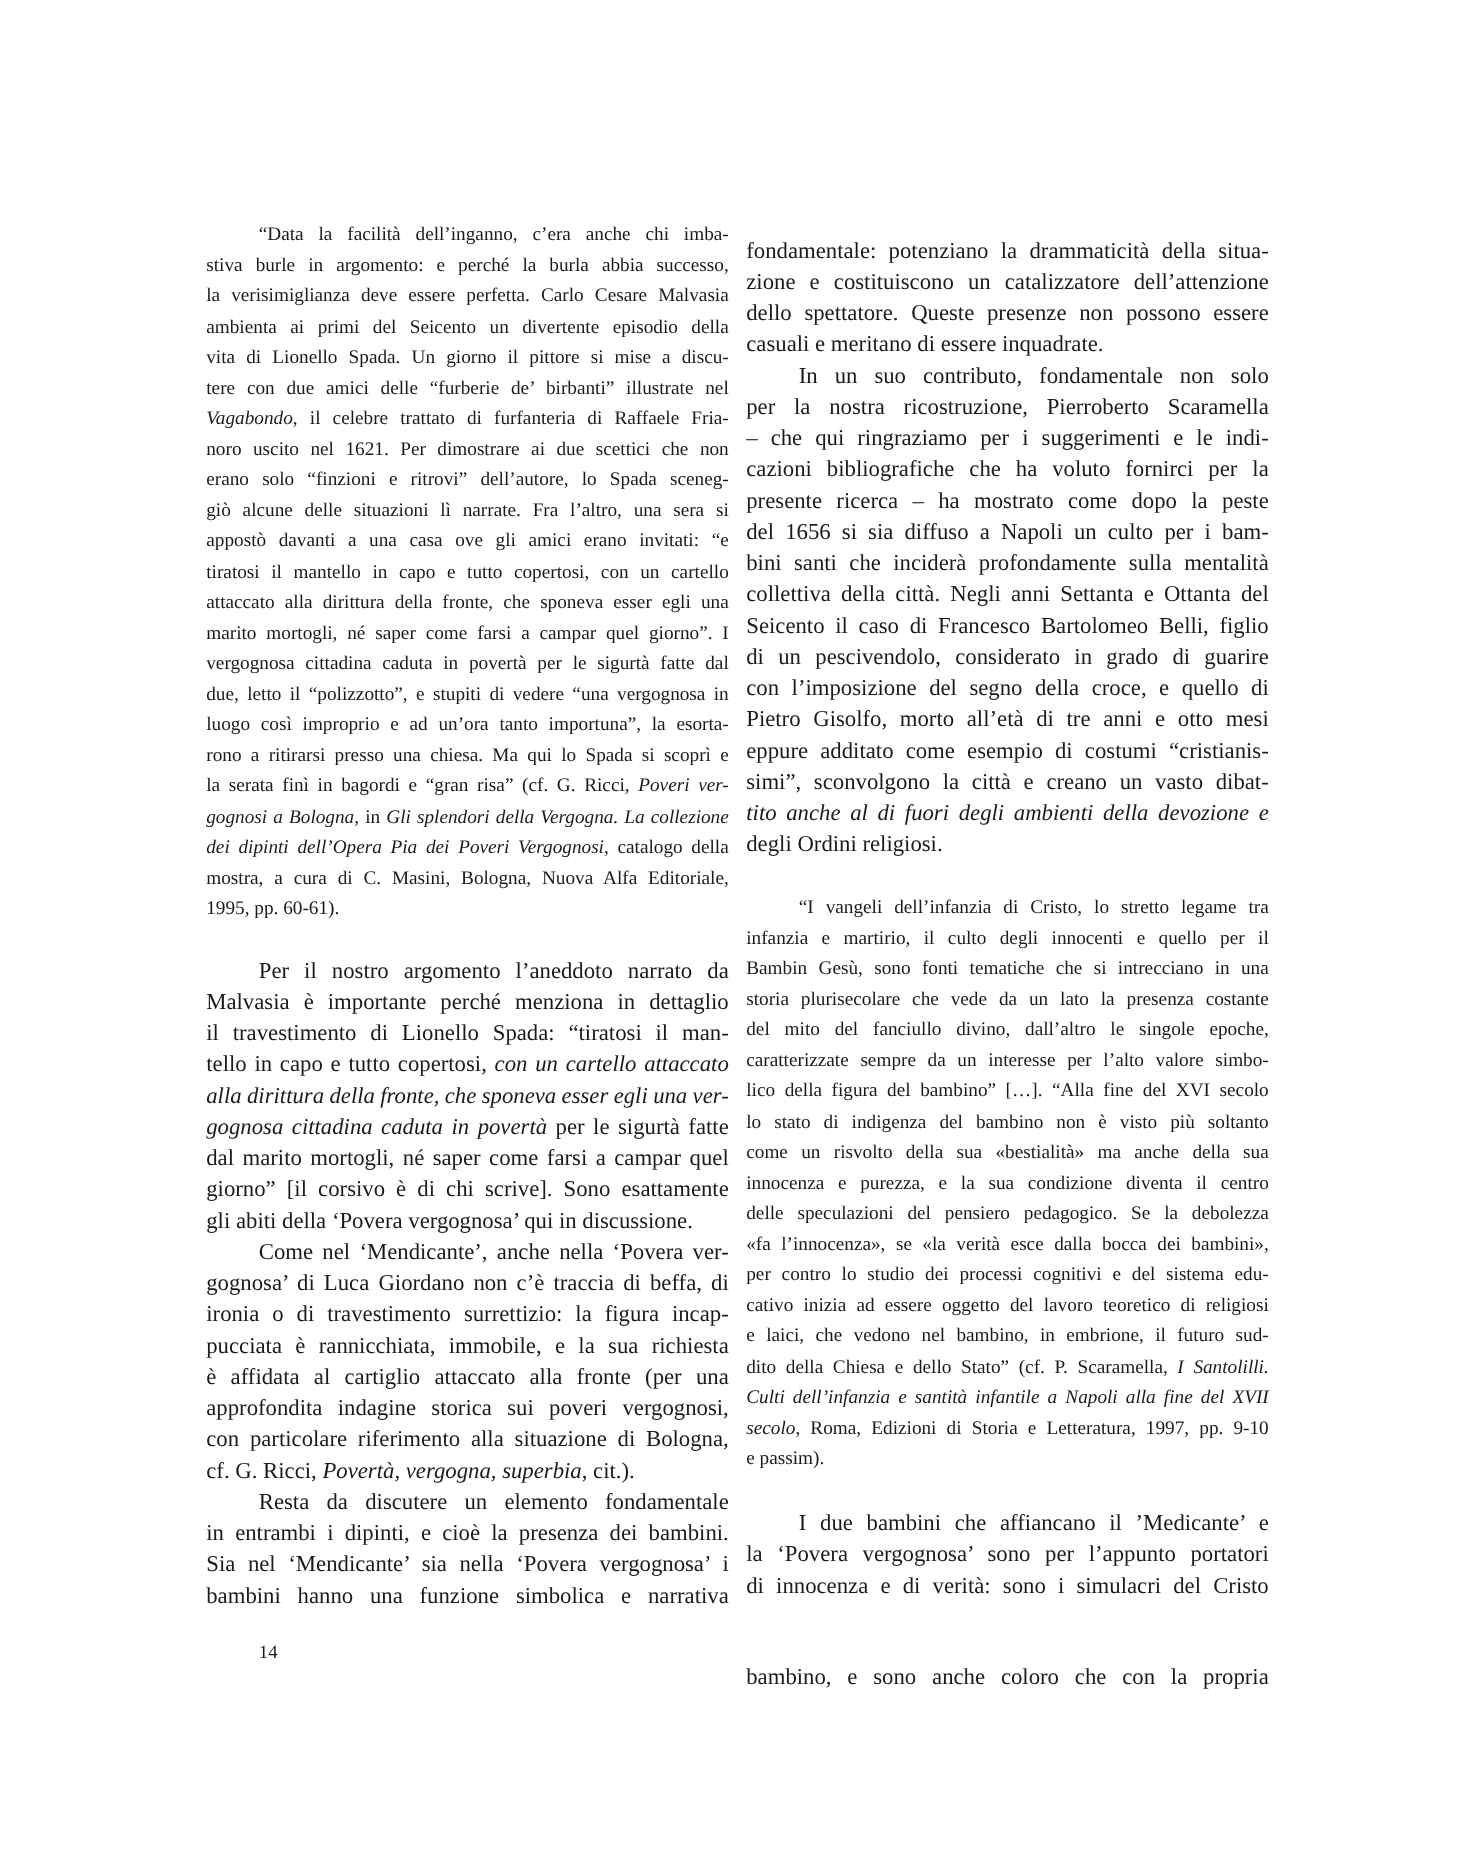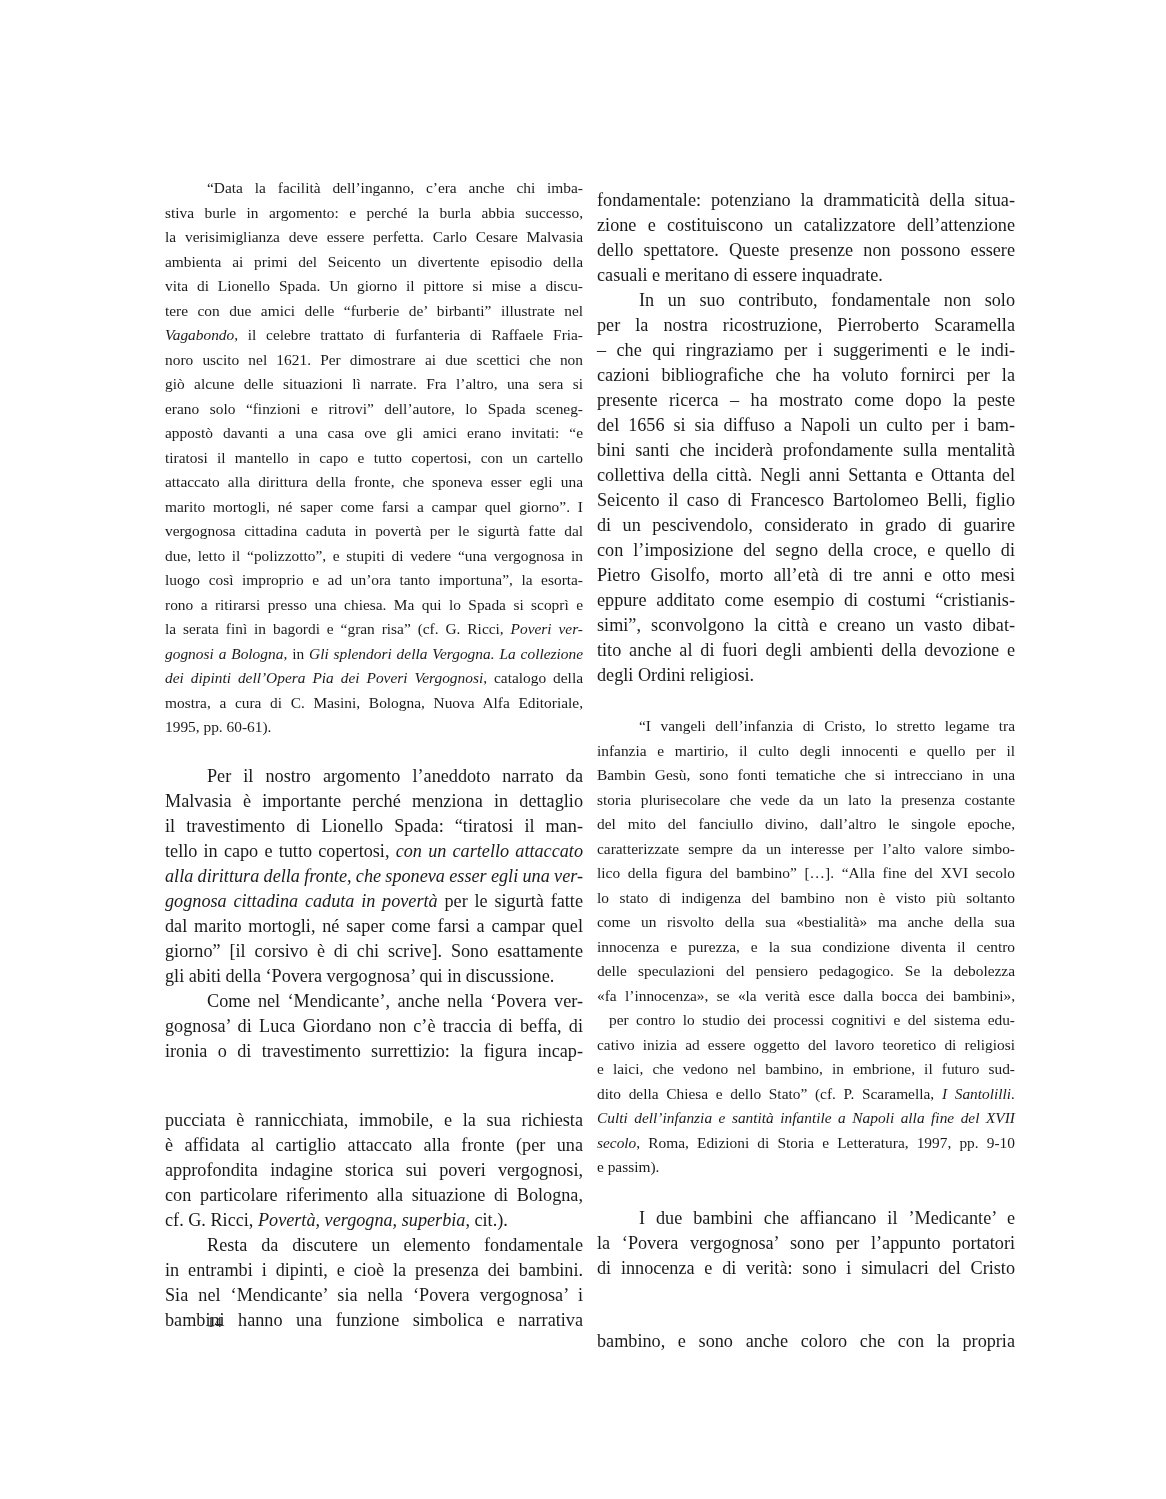--- a/index.html
+++ b/index.html
@@ -26,22 +26,22 @@
 
     <div class="block small" style="height:566px;">
       <span class="line indent" style="white-space: nowrap; word-spacing: 0px;">“Data la facilità dell’inganno, c’era anche chi imba-</span>
       <span class="line" style="white-space: nowrap; word-spacing: 0px;">stiva burle in argomento: e perché la burla abbia successo,</span>
       <span class="line" style="white-space: nowrap; word-spacing: 0px;">la verisimiglianza deve essere perfetta. Carlo Cesare Malvasia</span>
       <span class="line" style="white-space: nowrap; word-spacing: 0px;">ambienta ai primi del Seicento un divertente episodio della</span>
       <span class="line" style="white-space: nowrap; word-spacing: 0px;">vita di Lionello Spada. Un giorno il pittore si mise a discu-</span>
       <span class="line" style="white-space: nowrap; word-spacing: 0px;">tere con due amici delle “furberie de’ birbanti” illustrate nel</span>
       <span class="line" style="white-space: nowrap; word-spacing: 0px;"><em>Vagabondo</em><span>, il celebre trattato di furfanteria di Raffaele Fria-</span></span>
       <span class="line" style="white-space: nowrap; word-spacing: 0px;">noro uscito nel 1621. Per dimostrare ai due scettici che non</span>
+      <span class="line" style="white-space: nowrap; word-spacing: 0px;">erano solo “finzioni e ritrovi” dell’autore, lo Spada sceneg-</span>
       <span class="line" style="white-space: nowrap; word-spacing: 0px;">giò alcune delle situazioni lì narrate. Fra l’altro, una sera si</span>
-      <span class="line" style="white-space: nowrap; word-spacing: 0px;">erano solo “finzioni e ritrovi” dell’autore, lo Spada sceneg-</span>
       <span class="line" style="white-space: nowrap; word-spacing: 0px;">appostò davanti a una casa ove gli amici erano invitati: “e</span>
       <span class="line" style="white-space: nowrap; word-spacing: 0px;">tiratosi il mantello in capo e tutto copertosi, con un cartello</span>
       <span class="line" style="white-space: nowrap; word-spacing: 0px;">attaccato alla dirittura della fronte, che sponeva esser egli una</span>
       <span class="line" style="white-space: nowrap; word-spacing: 0px;">marito mortogli, né saper come farsi a campar quel giorno”. I</span>
       <span class="line" style="white-space: nowrap; word-spacing: 0px;">vergognosa cittadina caduta in povertà per le sigurtà fatte dal</span>
       <span class="line" style="white-space: nowrap; word-spacing: 0px;">due, letto il “polizzotto”, e stupiti di vedere “una vergognosa in</span>
       <span class="line" style="white-space: nowrap; word-spacing: 0px;">luogo così improprio e ad un’ora tanto importuna”, la esorta-</span>
       <span class="line" style="white-space: nowrap; word-spacing: 0px;">rono a ritirarsi presso una chiesa. Ma qui lo Spada si scoprì e</span>
       <span class="line" style="white-space: nowrap; word-spacing: 0px;"><span>la serata finì in bagordi e “gran risa” (cf. G. Ricci, </span><em>Poveri ver-</em></span>
       <span class="line" style="white-space: nowrap; word-spacing: 0px;"><em>gognosi a Bologna</em><span>, in </span><em>Gli splendori della Vergogna. La collezione</em></span>
@@ -59,21 +59,21 @@
       <span class="line" style="white-space: nowrap; word-spacing: 0px;"><em>gognosa cittadina caduta in povertà</em><span> per le sigurtà fatte</span></span>
       <span class="line" style="white-space: nowrap; word-spacing: 0px;">dal marito mortogli, né saper come farsi a campar quel</span>
       <span class="line" style="white-space: nowrap; word-spacing: 0px;">giorno” [il corsivo è di chi scrive]. Sono esattamente</span>
       <span class="line last">gli abiti della ‘Povera vergognosa’ qui in discussione.</span>
     </div>
 
     <div class="block big">
       <span class="line indent" style="white-space: nowrap; word-spacing: 0px;">Come nel ‘Mendicante’, anche nella ‘Povera ver-</span>
       <span class="line" style="white-space: nowrap; word-spacing: 0px;">gognosa’ di Luca Giordano non c’è traccia di beffa, di</span>
       <span class="line" style="white-space: nowrap; word-spacing: 0px;">ironia o di travestimento surrettizio: la figura incap-</span>
-      <span class="line" style="white-space: nowrap; word-spacing: 0px; margin-top: 44px;">pucciata è rannicchiata, immobile, e la sua richiesta</span>
+      <span class="line" style="white-space: nowrap; word-spacing: 0px;">pucciata è rannicchiata, immobile, e la sua richiesta</span>
       <span class="line" style="white-space: nowrap; word-spacing: 0px;">è affidata al cartiglio attaccato alla fronte (per una</span>
       <span class="line" style="white-space: nowrap; word-spacing: 0px;">approfondita indagine storica sui poveri vergognosi,</span>
       <span class="line" style="white-space: nowrap; word-spacing: 0px;">con particolare riferimento alla situazione di Bologna,</span>
       <span class="line last"><span>cf. G. Ricci, </span><em>Povertà, vergogna, superbia</em><span>, cit.).</span></span>
     </div>
 
     <div class="block big">
       <span class="line indent" style="white-space: nowrap; word-spacing: 0px;">Resta da discutere un elemento fondamentale</span>
       <span class="line" style="white-space: nowrap; word-spacing: 0px;">in entrambi i dipinti, e cioè la presenza dei bambini.</span>
       <span class="line" style="white-space: nowrap; word-spacing: 0px;">Sia nel ‘Mendicante’ sia nella ‘Povera vergognosa’ i</span>
@@ -98,38 +98,38 @@
       <span class="line" style="white-space: nowrap; word-spacing: 0px;">presente ricerca – ha mostrato come dopo la peste</span>
       <span class="line" style="white-space: nowrap; word-spacing: 0px;">del 1656 si sia diffuso a Napoli un culto per i bam-</span>
       <span class="line" style="white-space: nowrap; word-spacing: 0px;">bini santi che inciderà profondamente sulla mentalità</span>
       <span class="line" style="white-space: nowrap; word-spacing: 0px;">collettiva della città. Negli anni Settanta e Ottanta del</span>
       <span class="line" style="white-space: nowrap; word-spacing: 0px;">Seicento il caso di Francesco Bartolomeo Belli, figlio</span>
       <span class="line" style="white-space: nowrap; word-spacing: 0px;">di un pescivendolo, considerato in grado di guarire</span>
       <span class="line" style="white-space: nowrap; word-spacing: 0px;">con l’imposizione del segno della croce, e quello di</span>
       <span class="line" style="white-space: nowrap; word-spacing: 0px;">Pietro Gisolfo, morto all’età di tre anni e otto mesi</span>
       <span class="line" style="white-space: nowrap; word-spacing: 0px;">eppure additato come esempio di costumi “cristianis-</span>
       <span class="line" style="white-space: nowrap; word-spacing: 0px;">simi”, sconvolgono la città e creano un vasto dibat-</span>
-      <span class="line" style="white-space: nowrap; word-spacing: 0px;">tito anche al di fuori degli ambienti della devozione e</span>
+      <span class="line" style="white-space: nowrap; word-spacing: 0px; font-style: italic;">tito anche al di fuori degli ambienti della devozione e</span>
       <span class="line last">degli Ordini religiosi.</span>
     </div>
 
     <div class="block small" style="margin-top:26px;">
       <span class="line indent" style="white-space: nowrap; word-spacing: 0px;">“I vangeli dell’infanzia di Cristo, lo stretto legame tra</span>
       <span class="line" style="white-space: nowrap; word-spacing: 0px;">infanzia e martirio, il culto degli innocenti e quello per il</span>
       <span class="line" style="white-space: nowrap; word-spacing: 0px;">Bambin Gesù, sono fonti tematiche che si intrecciano in una</span>
       <span class="line" style="white-space: nowrap; word-spacing: 0px;">storia plurisecolare che vede da un lato la presenza costante</span>
       <span class="line" style="white-space: nowrap; word-spacing: 0px;">del mito del fanciullo divino, dall’altro le singole epoche,</span>
       <span class="line" style="white-space: nowrap; word-spacing: 0px;">caratterizzate sempre da un interesse per l’alto valore simbo-</span>
       <span class="line" style="white-space: nowrap; word-spacing: 0px;">lico della figura del bambino” […]. “Alla fine del XVI secolo</span>
       <span class="line" style="white-space: nowrap; word-spacing: 0px;">lo stato di indigenza del bambino non è visto più soltanto</span>
       <span class="line" style="white-space: nowrap; word-spacing: 0px;">come un risvolto della sua «bestialità» ma anche della sua</span>
       <span class="line" style="white-space: nowrap; word-spacing: 0px;">innocenza e purezza, e la sua condizione diventa il centro</span>
       <span class="line" style="white-space: nowrap; word-spacing: 0px;">delle speculazioni del pensiero pedagogico. Se la debolezza</span>
       <span class="line" style="white-space: nowrap; word-spacing: 0px;">«fa l’innocenza», se «la verità esce dalla bocca dei bambini»,</span>
-      <span class="line" style="white-space: nowrap; word-spacing: 0px; margin-left: 12px;">per contro lo studio dei processi cognitivi e del sistema edu-</span>
+      <span class="line" style="white-space: nowrap; word-spacing: 0px;">per contro lo studio dei processi cognitivi e del sistema edu-</span>
       <span class="line" style="white-space: nowrap; word-spacing: 0px;">cativo inizia ad essere oggetto del lavoro teoretico di religiosi</span>
       <span class="line" style="white-space: nowrap; word-spacing: 0px;">e laici, che vedono nel bambino, in embrione, il futuro sud-</span>
       <span class="line" style="white-space: nowrap; word-spacing: 0px;"><span>dito della Chiesa e dello Stato” (cf. P. Scaramella, </span><em>I Santolilli.</em></span>
       <span class="line" style="white-space: nowrap; word-spacing: 0px;"><em>Culti dell’infanzia e santità infantile a Napoli alla fine del XVII</em></span>
       <span class="line" style="white-space: nowrap; word-spacing: 0px;"><em>secolo</em><span>, Roma, Edizioni di Storia e Letteratura, 1997, pp. 9-10</span></span>
       <span class="line last">e passim).</span>
     </div>
 
     <div class="block big" style="margin-top:26px;">
       <span class="line indent" style="white-space: nowrap; word-spacing: 0px;">I due bambini che affiancano il ’Medicante’ e</span>

